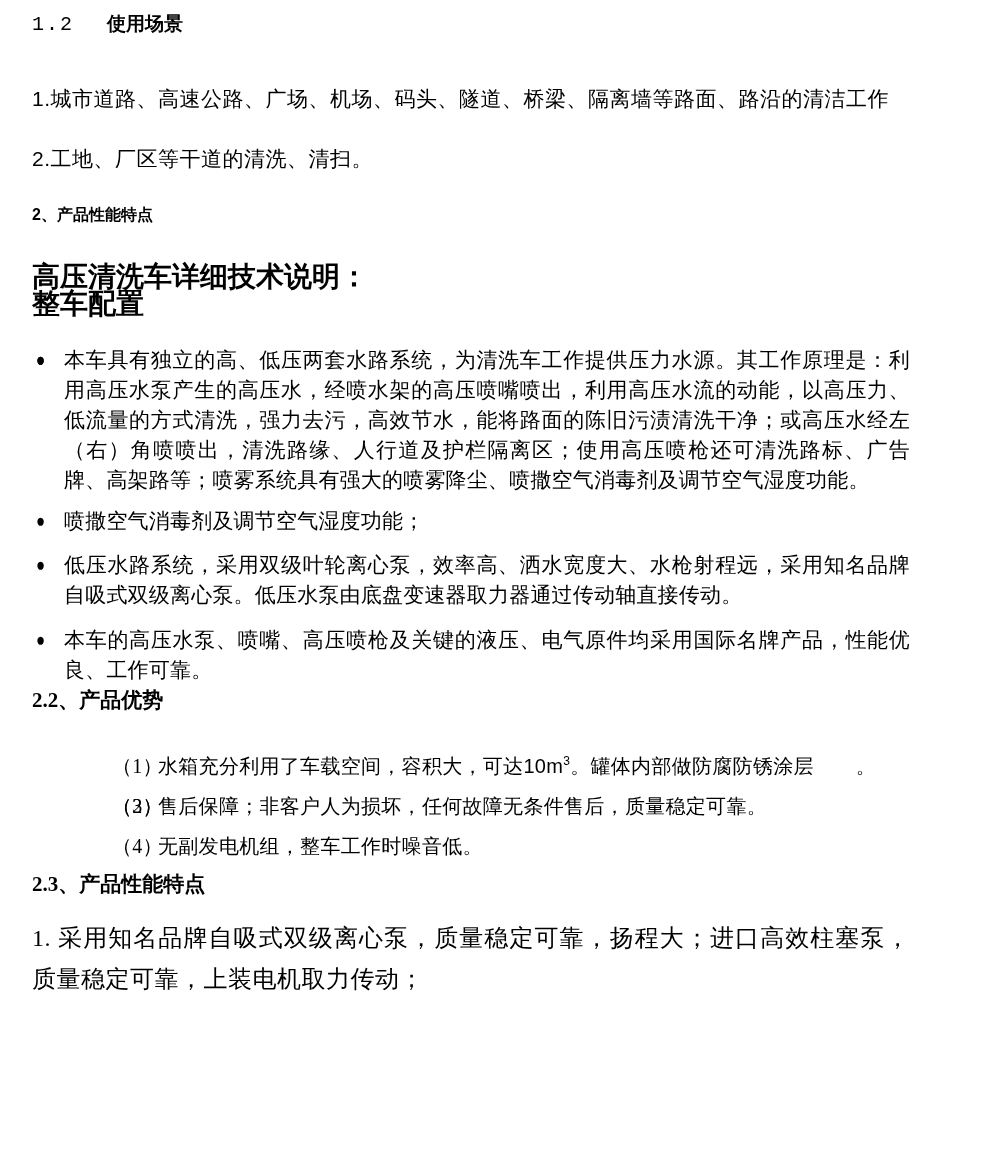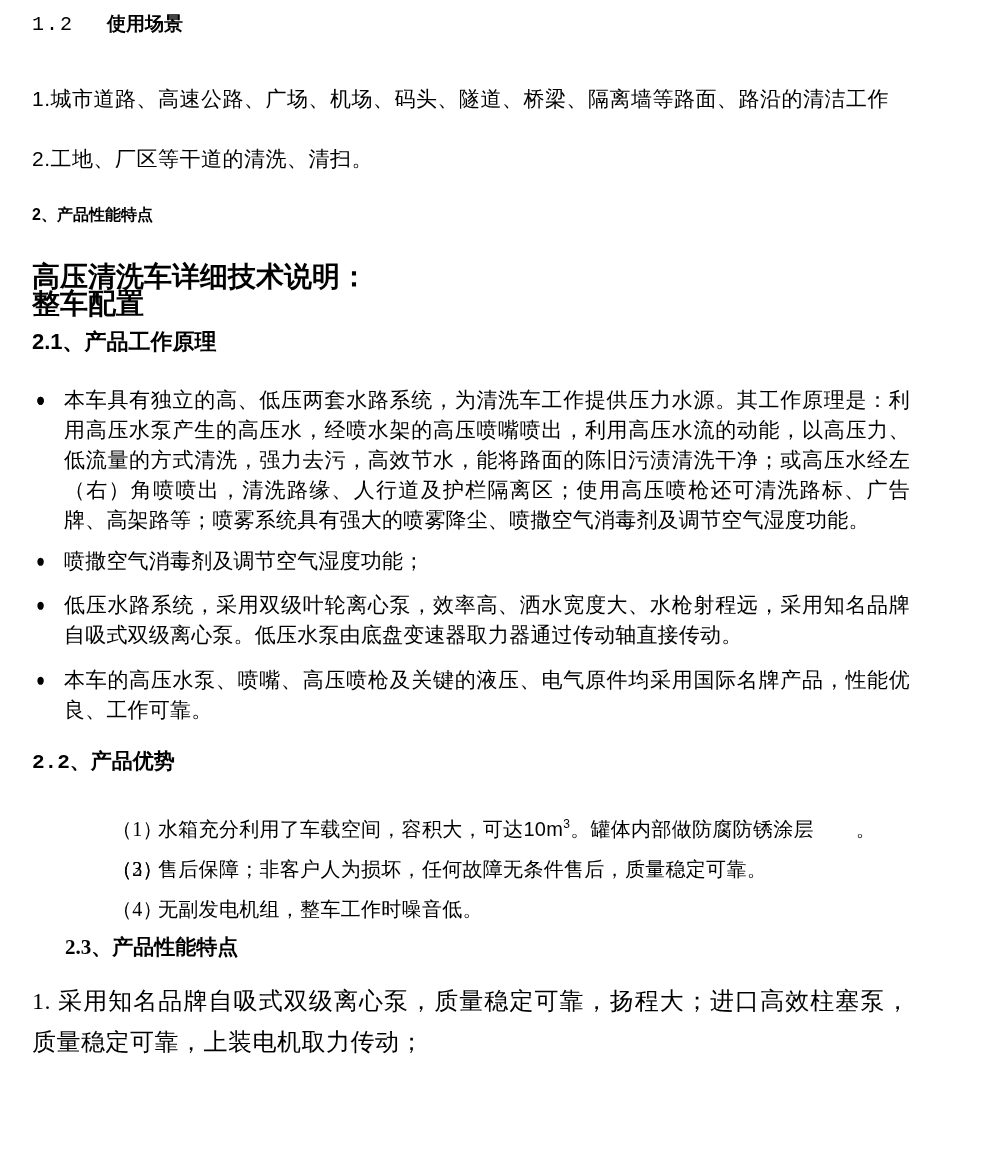--- a/index.html
+++ b/index.html
@@ -56,22 +56,22 @@
     line-height: 30px;
     font-weight: 700;
   }
   .h-serif {
     font-family: "Liberation Serif", serif;
     font-size: 21px;
     line-height: 28px;
     font-weight: 700;
     margin: 0;
   }
-  .h22 { margin-top: 24px; font-family: Liberation Mono, monospace; }
-  .h23 { margin-top: 4px; margin-left: 33px; }
+  .h22 { margin-top: 1px; }
+  .h23 { margin-top: 4px; }
 
   
   .usage-para {
     margin: 0;
     font-size: 21px;
     line-height: 29px;
     letter-spacing: 0.5px;
   }
   .usage-para.p1 { margin-top: 46px; }
   .usage-para.p2 { margin-top: 31px; }
@@ -151,21 +151,20 @@
   </h2>
 
   <p class="usage-para p1">1.城市道路、高速公路、广场、机场、码头、隧道、桥梁、隔离墙等路面、路沿的清洁工作</p>
   <p class="usage-para p2">2.工地、厂区等干道的清洗、清扫。</p>
 
   <h2 class="h2-main">2、产品性能特点</h2>
 
   <p class="center-title first">高压清洗车详细技术说明：</p>
   <p class="center-title second">整车配置</p>
 
-  <h2 class="h21">2.1、产品工作原理</h2>
 
   <ul class="bullets">
     <li>
       <span class="bullet-marker">●</span>
     </li>
     <li>
       <span class="bullet-marker">●</span>
       <span>本车具有独立的高、低压两套水路系统，为清洗车工作提供压力水源。其工作原理是：利用高压水泵产生的高压水，经喷水架的高压喷嘴喷出，利用高压水流的动能，以高压力、低流量的方式清洗，强力去污，高效节水，能将路面的陈旧污渍清洗干净；或高压水经左（右）角喷喷出，清洗路缘、人行道及护栏隔离区；使用高压喷枪还可清洗路标、广告牌、高架路等；喷雾系统具有强大的喷雾降尘、喷撒空气消毒剂及调节空气湿度功能。</span>
     </li>
     <li class="tight">

